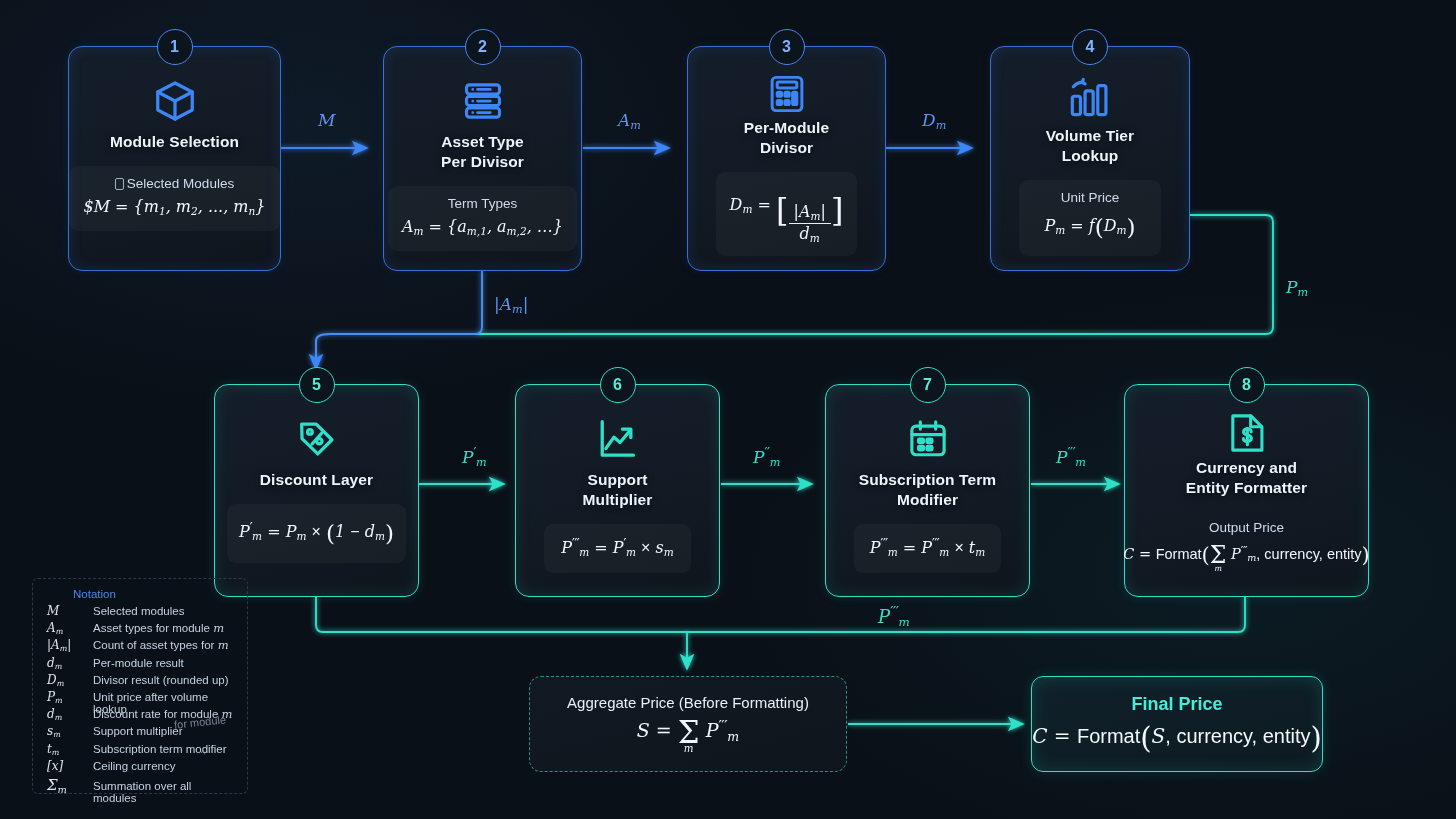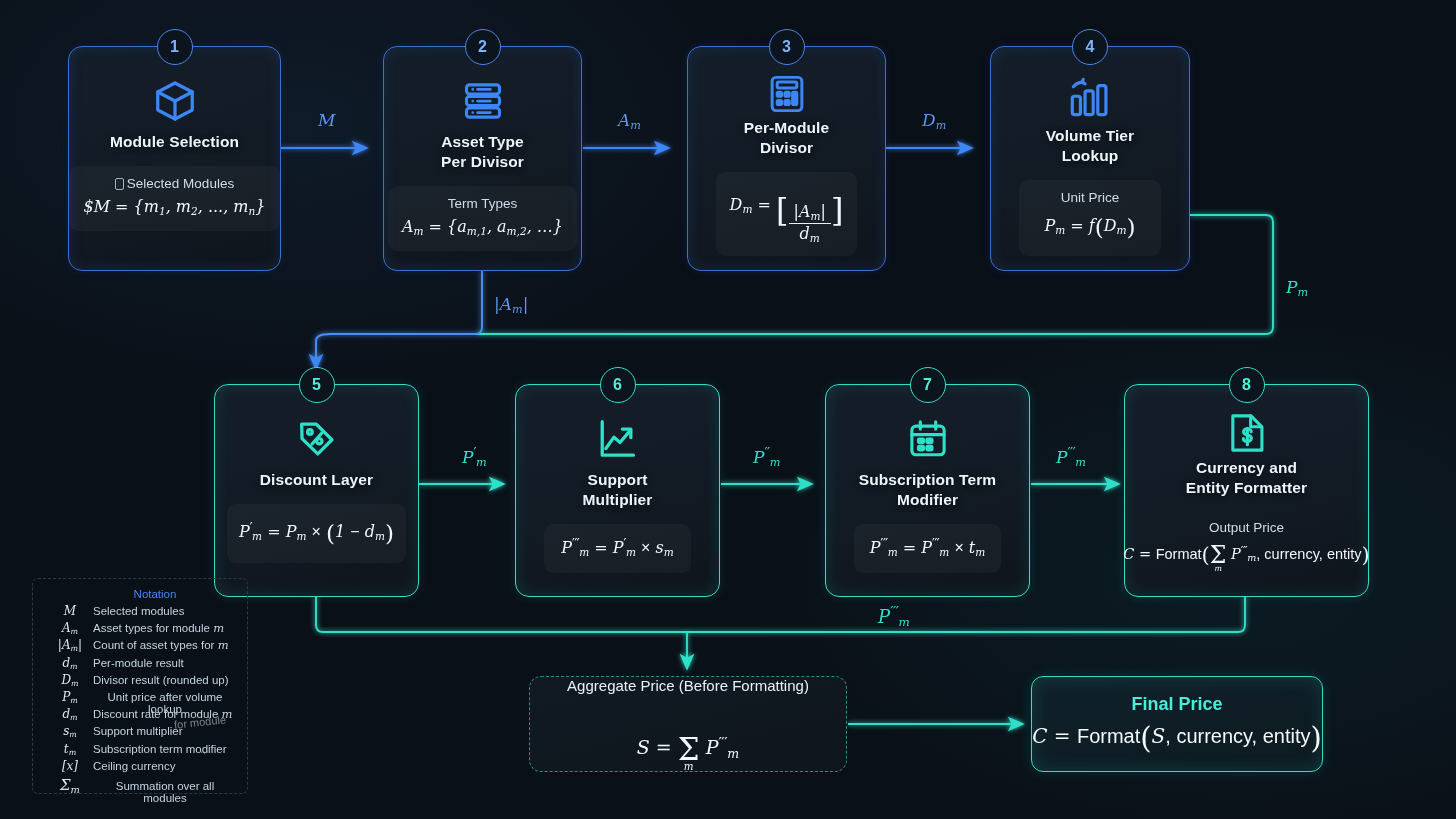--- a/index.html
+++ b/index.html
@@ -66,38 +66,38 @@
 
   
   .elabel { position:absolute; font-size:17px; white-space:nowrap; }
   .elabel.blue { color:#5b94f5; }
   .elabel.teal { color:#2fe0c8; }
 
   
   .agg {
     position:absolute; border:1.6px dashed #2c8f84; border-radius:12px;
     background:linear-gradient(165deg,#111a23,#0e151d);
-    display:flex; flex-direction:column; align-items:center; justify-content:space-between;
+    display:flex; flex-direction:column; align-items:center; justify-content:center;
   }
   .agg .cap { color:#e8f1f8; font-size:15px; }
   .agg .eq  { color:#f2f7fc; font-size:19px; margin-top:6px; }
 
   .final {
     position:absolute; border:1.8px solid #2fe0c8; border-radius:12px;
     background:linear-gradient(165deg,#10212a,#0d1a21);
     box-shadow:0 0 18px rgba(40,225,200,.16) inset, 0 0 14px rgba(40,225,200,.14);
     display:flex; flex-direction:column; align-items:center; justify-content:center;
   }
   .final .cap { color:#49ecd6; font-size:18px; font-weight:700; }
   .final .eq  { color:#f4f9fd; font-size:20px; margin-top:6px; }
 
   
   .notation {
     position:absolute; left:32px; top:578px; width:216px; height:216px;
-    border:1px dashed #2b3a4b; border-radius:6px; padding:9px 10px 0 14px;text-align:center;
+    border:1px dashed #2b3a4b; border-radius:6px; padding:9px 10px 0 14px;
   }
   .notation .ntl { color:#4a86f0; font-size:11.5px; margin:0 0 4px 26px; }
   .nrow { display:flex; align-items:baseline; height:17.2px; }
   .nsym { width:46px; color:#dbe6f1; font-size:12px; flex:0 0 46px; }
   .ndesc { color:#c4d2e0; font-size:11.5px; }
   .ndesc .it { font-style:italic; font-family:"DejaVu Serif",serif; }
   .ghost { position:absolute; color:#b9c7d6; font-size:11px; opacity:.62; }
 </style>
 </head>
 <body>

